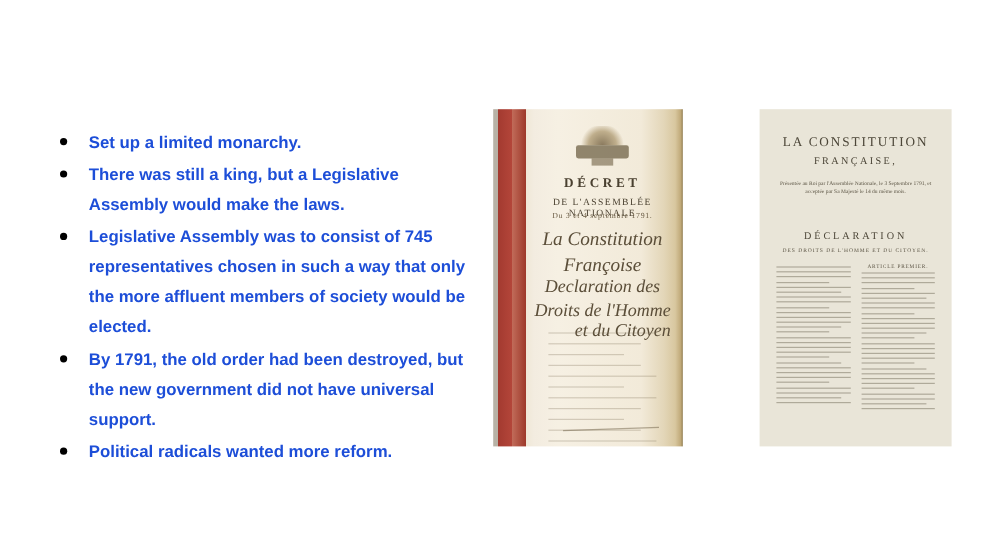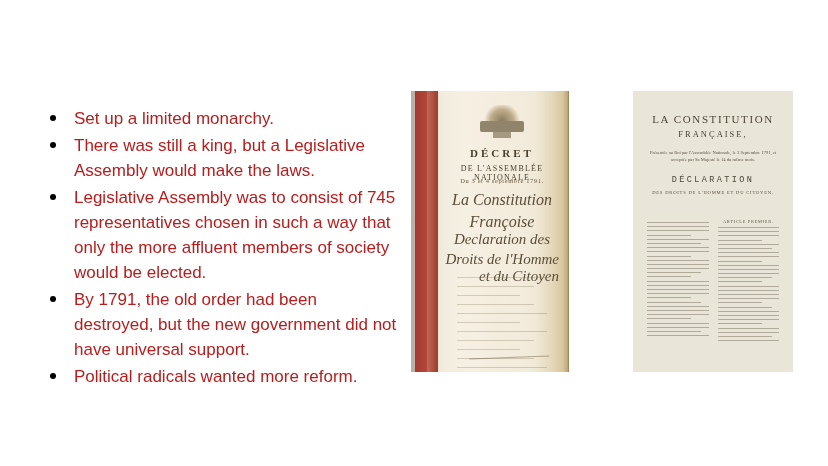--- a/index.html
+++ b/index.html
@@ -35,23 +35,24 @@
     top: 106px;
     width: 360px;
     margin: 0;
     padding: 0;
     list-style: none;
   }
   .bullet-item {
     position: relative;
     padding-left: 34px;
     margin-bottom: 2px;
-    font-size: 17px;
+    font-size: 14px;
     line-height: 25px;
-    color: #b91c1c;
+    color: #1d4ed8;
+    font-weight: bold;
   }
   .bullet-item .dot {
     position: absolute;
     left: 10px;
     top: 9px;
     width: 6px;
     height: 6px;
     border-radius: 50%;
     background: #000000;
   }
@@ -216,22 +217,21 @@
   }
   .r-note {
     font-size: 4.6px;
     line-height: 7px;
     margin-top: 10px;
     color: #5b5444;
   }
   .r-decl {
     font-size: 8.5px;
     letter-spacing: 2.4px;
-    margin-top: 12px;
-    font-family: Liberation Mono, monospace;
+    margin-top: 28px;
   }
   .r-decl-sub {
     font-size: 4.6px;
     letter-spacing: 0.8px;
     margin-top: 5px;
     color: #5b5444;
   }
   .cols {
     position: absolute;
     left: 0;

